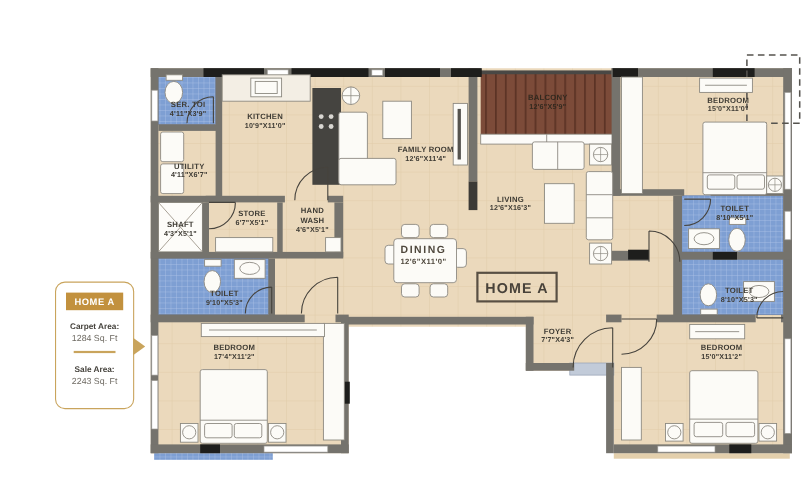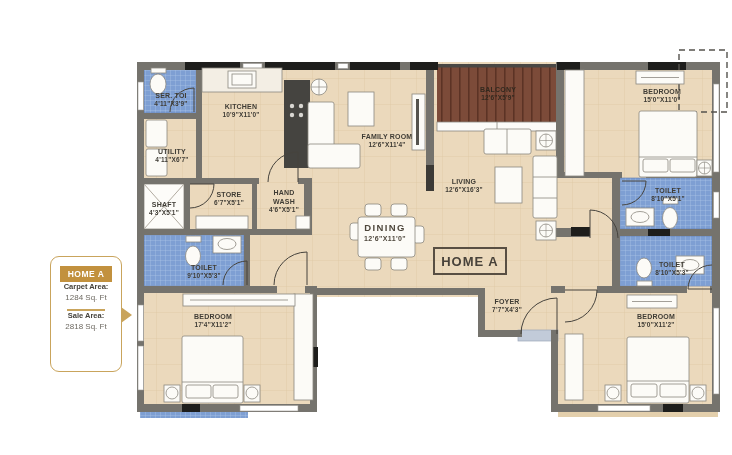--- a/index.html
+++ b/index.html
@@ -17,21 +17,21 @@
   .rl.big .dims{font-size:7px;letter-spacing:.4px;font-weight:bold;}
   
   .unit-box{position:absolute;left:433px;top:247px;width:74px;height:28px;
       border:2px solid #584f43;display:flex;align-items:center;justify-content:center;
       font-size:13px;font-weight:bold;letter-spacing:1px;color:#48423a;z-index:5;box-sizing:border-box;}
   
   .panel{position:absolute;left:50px;top:256px;width:72px;height:116px;background:#fff;
       border:1.5px solid #c9a45c;border-radius:9px;text-align:center;z-index:6;box-sizing:border-box;}
   .badge{display:inline-block;margin-top:9px;background:#c2913e;color:#ffffff;
       font-size:8.5px;font-weight:bold;letter-spacing:.5px;padding:3px 8px;}
-  .plabel{font-size:7.5px;font-weight:bold;color:#45423c;}
+  .plabel{margin-top:10px;font-size:7.5px;font-weight:bold;color:#45423c;}
   .pvalue{margin-top:2px;font-size:8px;color:#6e6a62;}
   .pdivider{width:38px;height:2px;background:#c9a45c;margin:7px auto 0 auto;}
   .parrow{position:absolute;right:-11px;top:50px;width:0;height:0;
       border-top:8px solid transparent;border-bottom:8px solid transparent;
       border-left:11px solid #c9a45c;}
 </style>
 </head>
 <body>
 
 <div class="stage">
@@ -334,17 +334,17 @@
 <div class="unit-box">
   <span>HOME A</span>
 </div>
 
 <div class="panel">
   <div class="badge">HOME A</div>
   <div class="plabel">Carpet Area:</div>
   <div class="pvalue">1284 Sq. Ft</div>
   <div class="pdivider"></div>
   <div class="plabel">Sale Area:</div>
-  <div class="pvalue">2818 Sq. Ft</div>
+  <div class="pvalue">2243 Sq. Ft</div>
   <div class="parrow"></div>
 </div>
 
 </div>
 
 </body></html>

